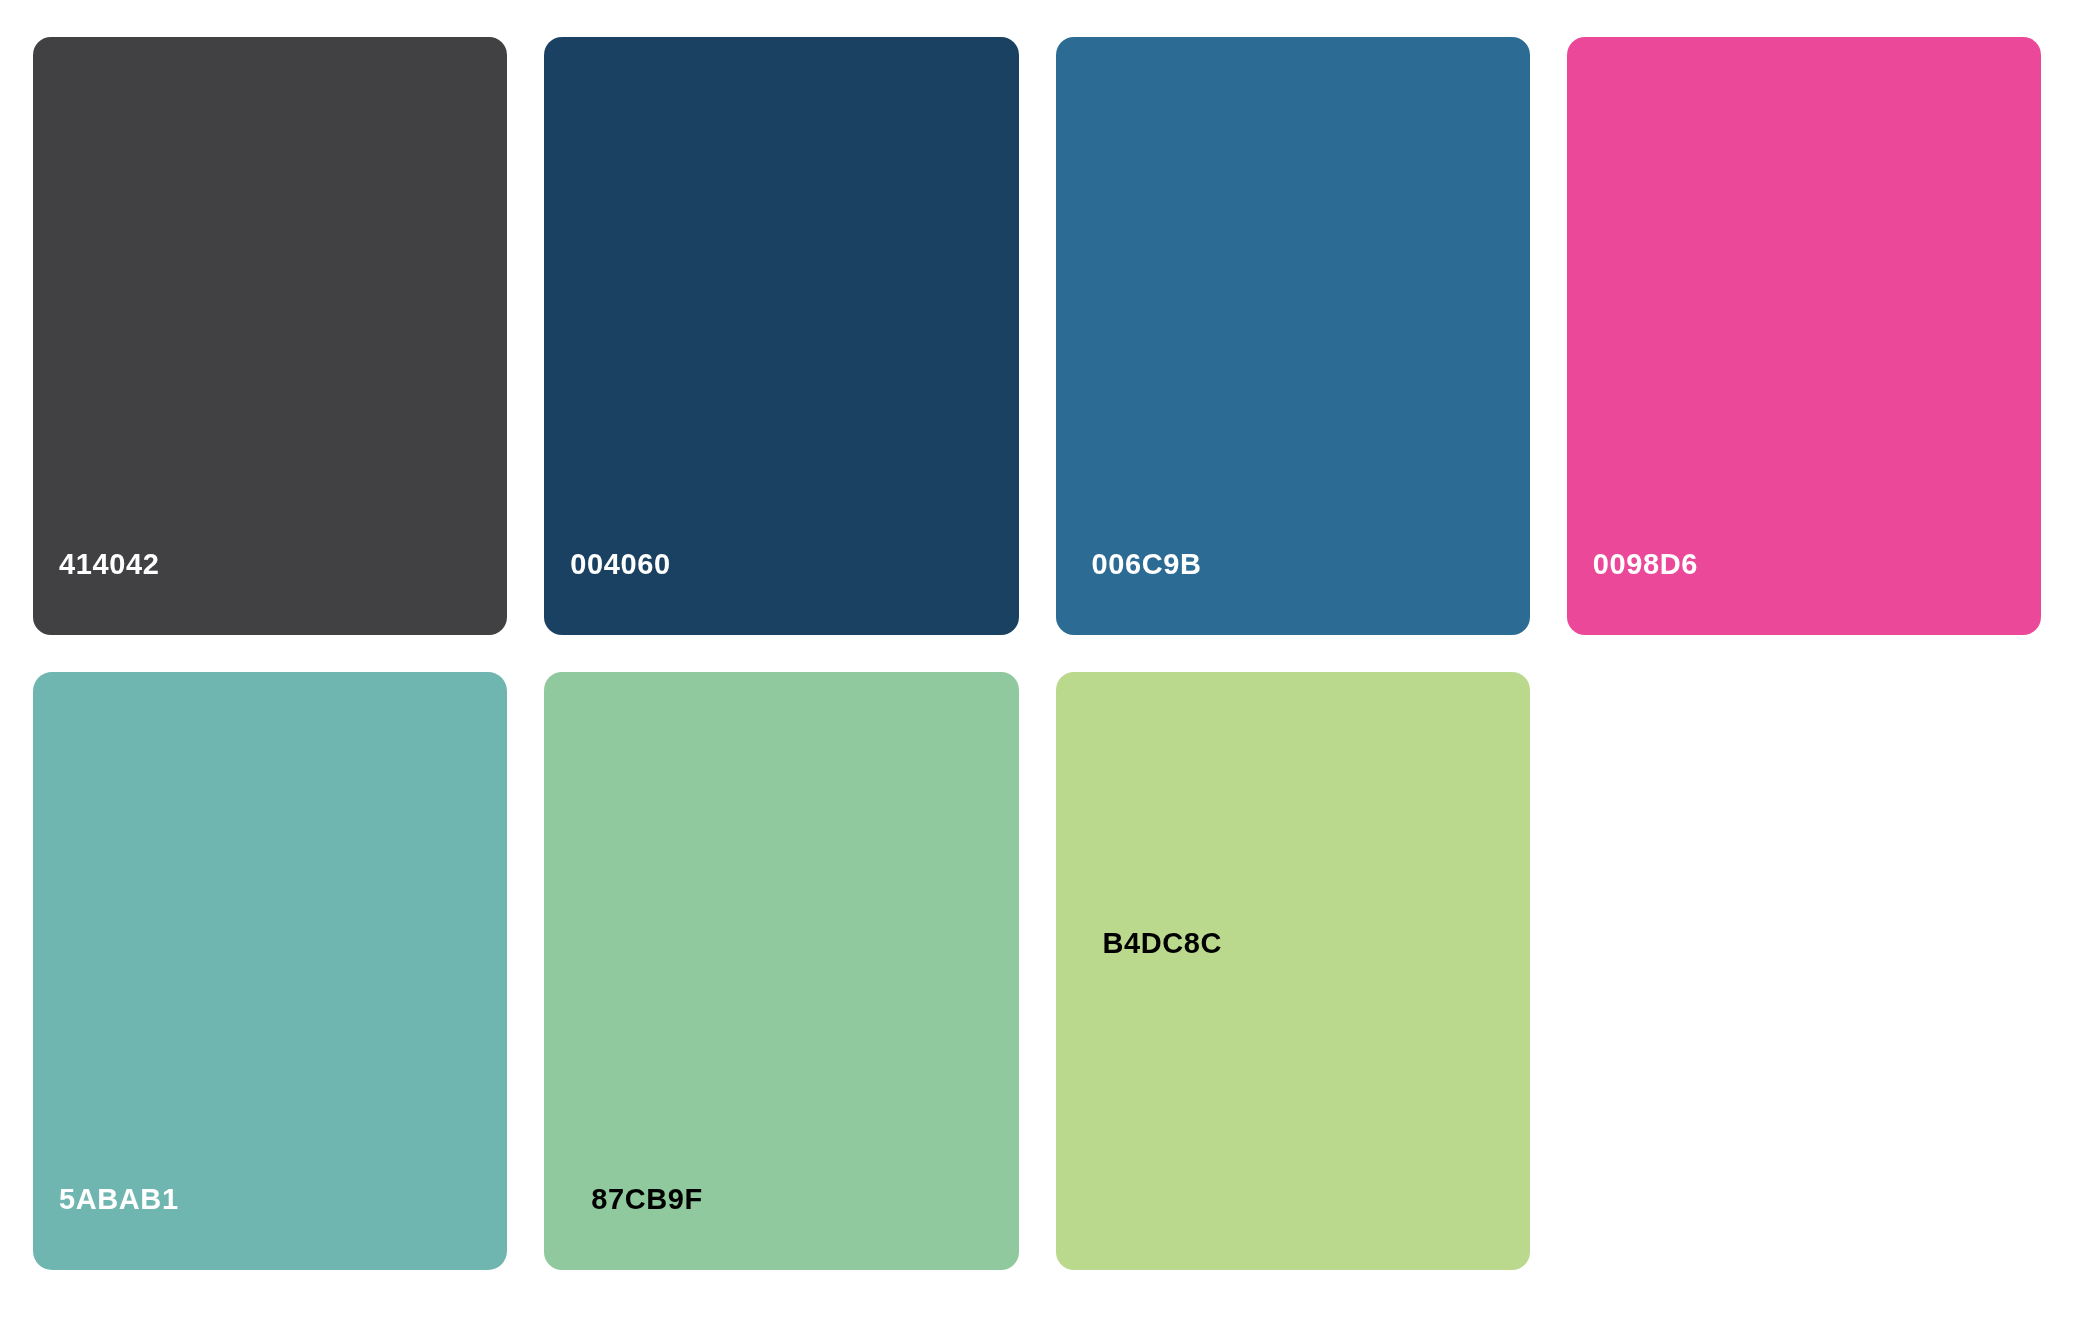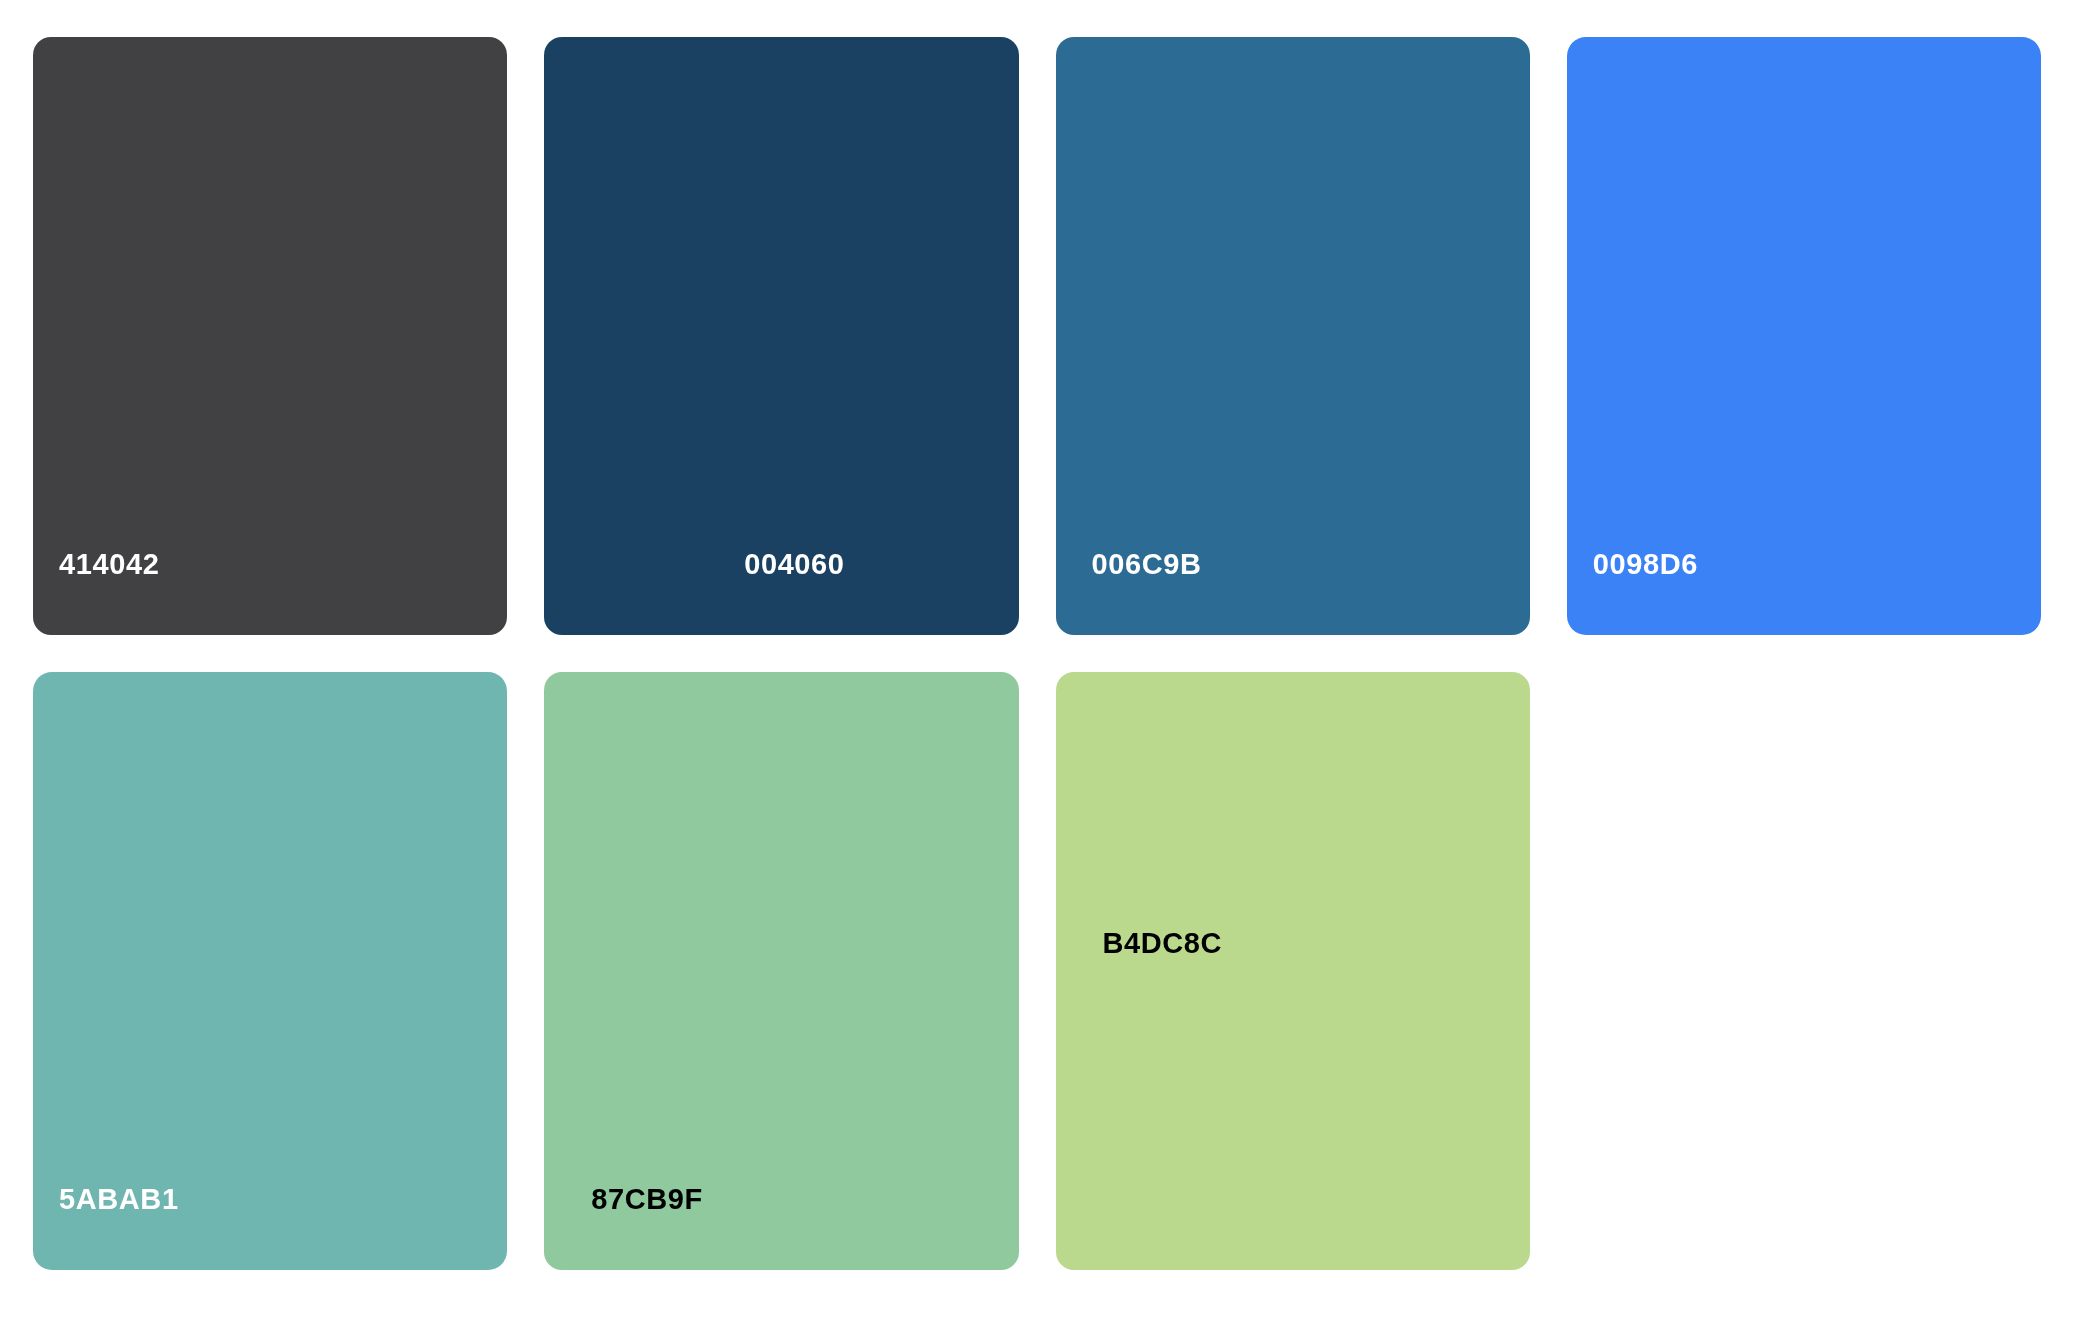--- a/index.html
+++ b/index.html
@@ -59,27 +59,27 @@
   .label-light { color: #ffffff; }
   .label-dark  { color: #000000; margin-left: 21px; }
 </style>
 </head>
 <body>
 
 <main id="palette-grid" style="background: rgb(255, 255, 255);">
     <div class="swatch-card" style="background: rgb(65, 64, 66);">
       <span class="swatch-hex-label label-light">414042</span>
     </div>
-    <div class="swatch-card" style="background: rgb(26, 65, 97); align-items: center;">
+    <div class="swatch-card" style="background: rgb(26, 65, 97);">
       <span class="swatch-hex-label label-light">004060</span>
     </div>
     <div class="swatch-card" style="background: rgb(43, 107, 148); padding-left: 10px;">
       <span class="swatch-hex-label label-light">006C9B</span>
     </div>
-    <div class="swatch-card" style="background: #3b82f6; border-radius: 19px;">
+    <div class="swatch-card" style="background: #ec4899;">
       <span class="swatch-hex-label label-light">0098D6</span>
     </div>
     <div class="swatch-card" style="background: rgb(111, 182, 176); border-radius: 19px;">
       <span class="swatch-hex-label label-light">5ABAB1</span>
     </div>
     <div class="swatch-card" style="background: rgb(143, 201, 157);">
       <span class="swatch-hex-label label-dark">87CB9F</span>
     </div>
     <div class="swatch-card" style="background: rgb(187, 217, 141); justify-content: center;">
       <span class="swatch-hex-label label-dark">B4DC8C</span>

